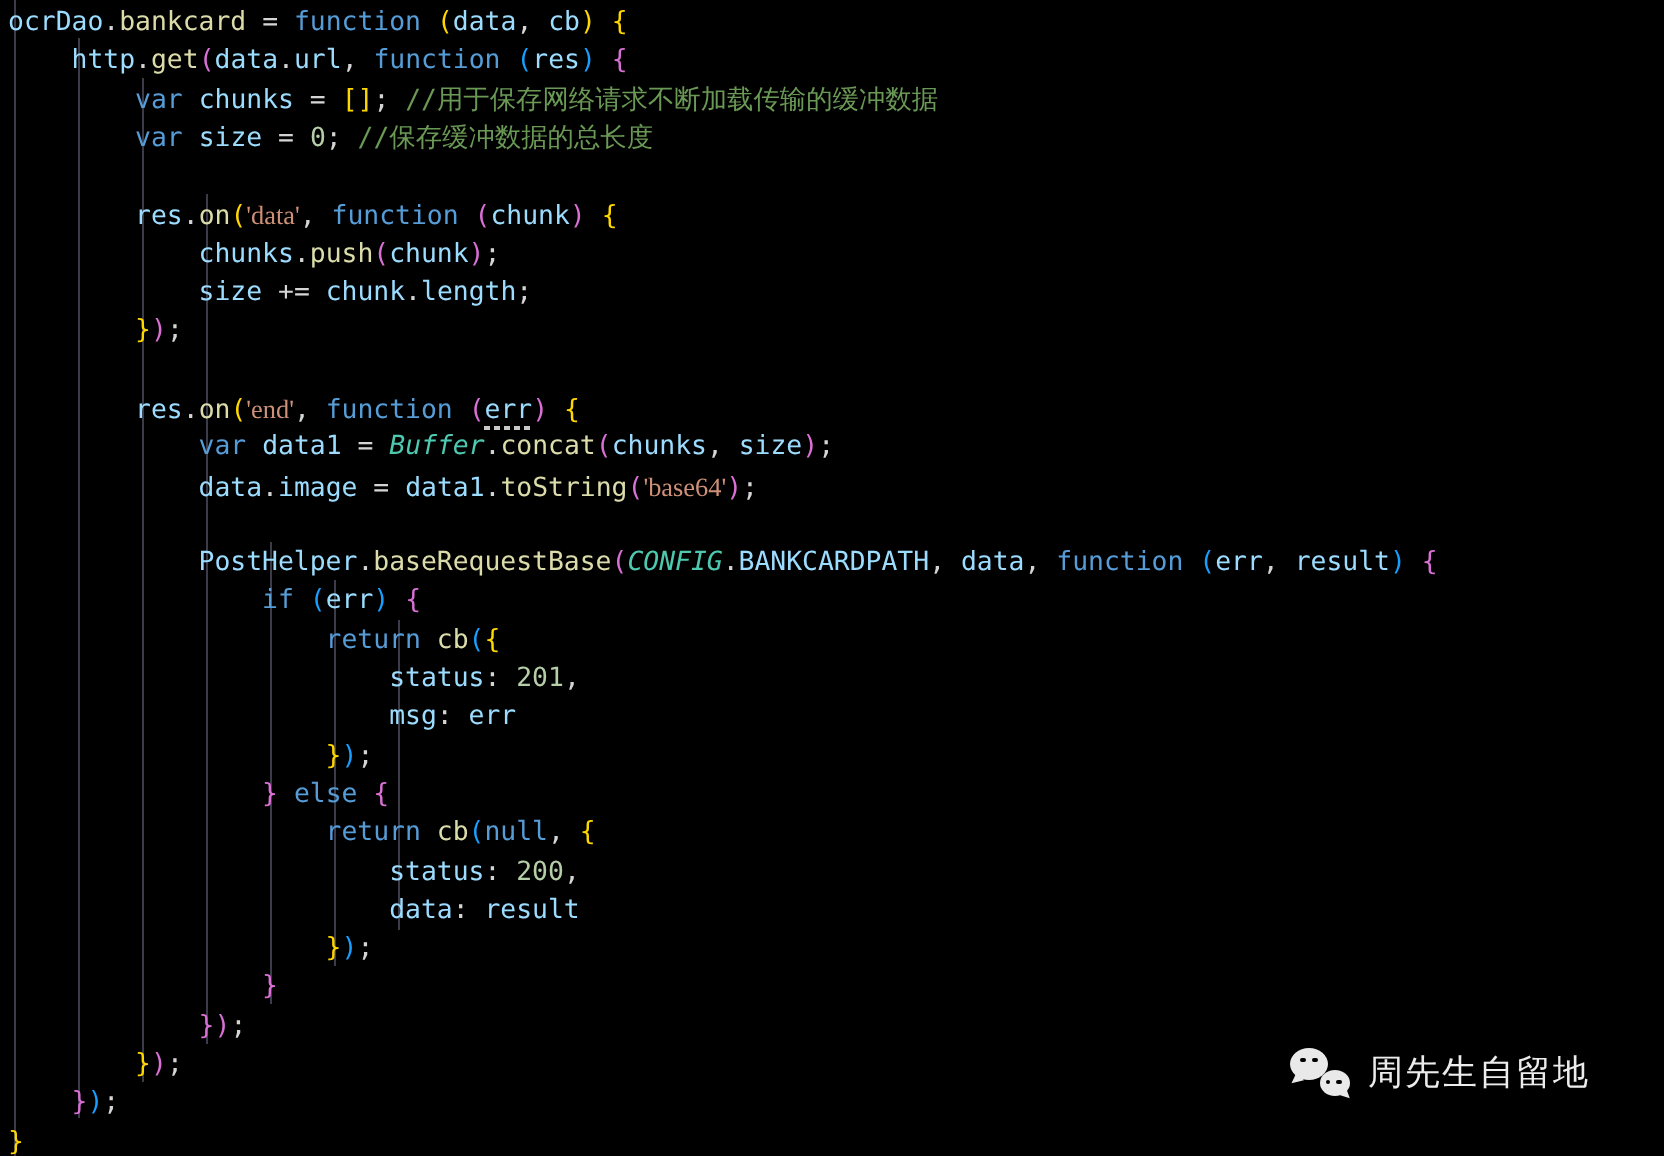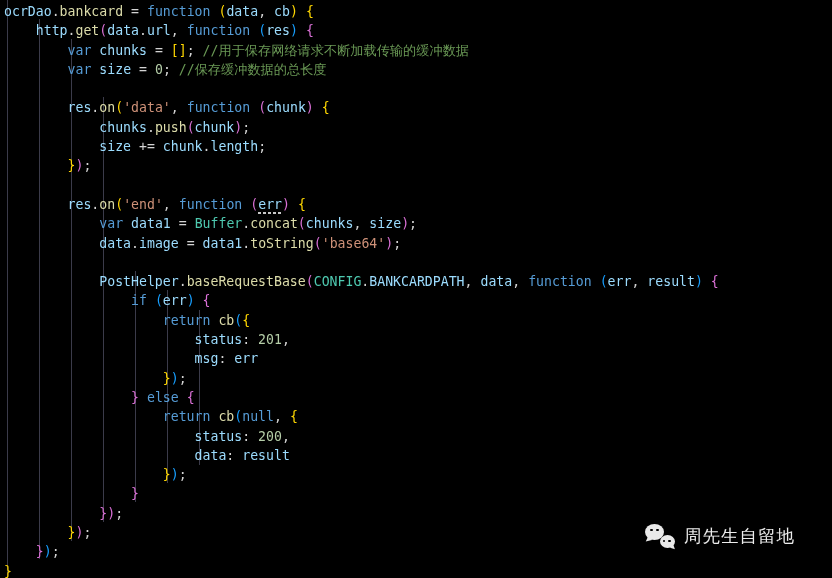--- a/index.html
+++ b/index.html
@@ -45,24 +45,24 @@
     letter-spacing: 0px;
     -webkit-font-smoothing: none;
   }
 
   .ln { display: block; height: 19.3px; padding-left: 4px; }
 
   
   .var     { color: #569cd6; }   
   .fn      { color: #dcdcaa; }   
   .id      { color: #9cdcfe; text-align: center; }   
-  .str     { color: #ce9178; }   
+  .str     { color: #ce9178; font-family: Liberation Serif, serif; }   
   .num     { color: #b5cea8; }   
   .com     { color: #6a9955; }   
-  .cls     { color: #4ec9b0; }   
+  .cls     { color: #4ec9b0; font-style: italic; }   
   .op      { color: #d4d4d4; }   
   .p0      { color: #ffd700; }   
   .p1      { color: #da70d6; }   
   .p2      { color: #179fff; }   
   .param   { color: #9cdcfe; }
 
   
   .squig {
     position: relative;
     text-decoration: none;

